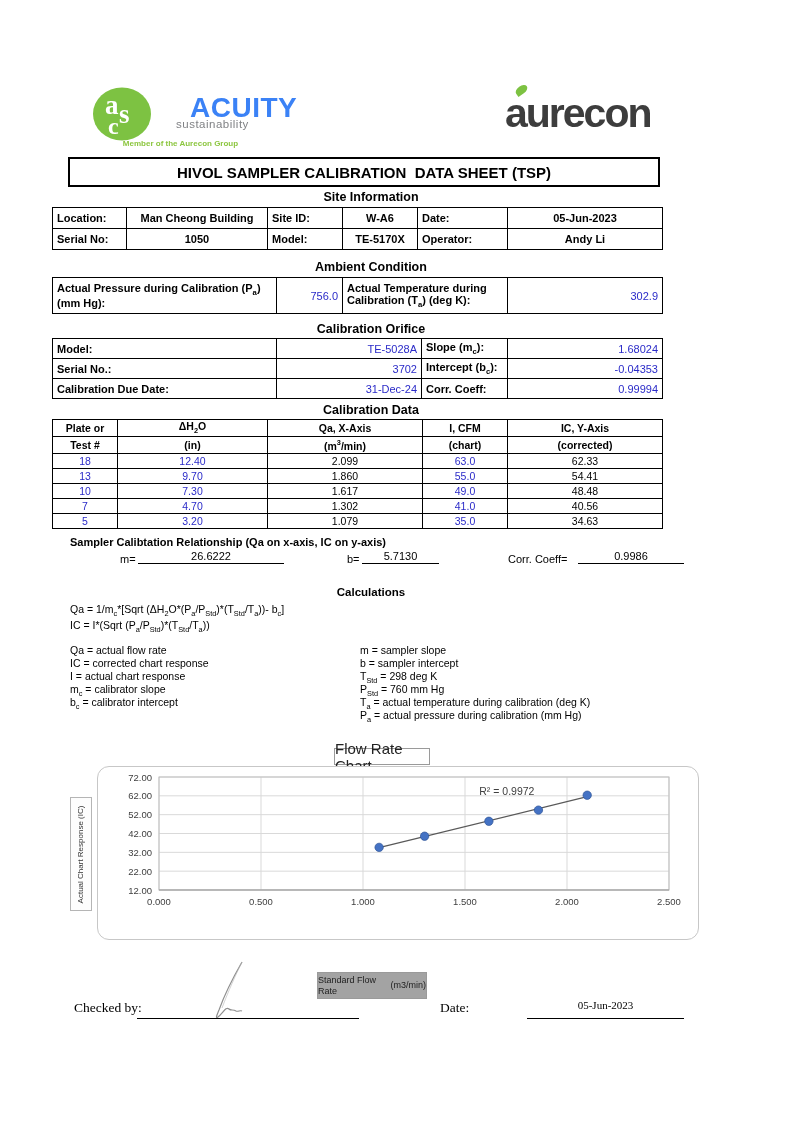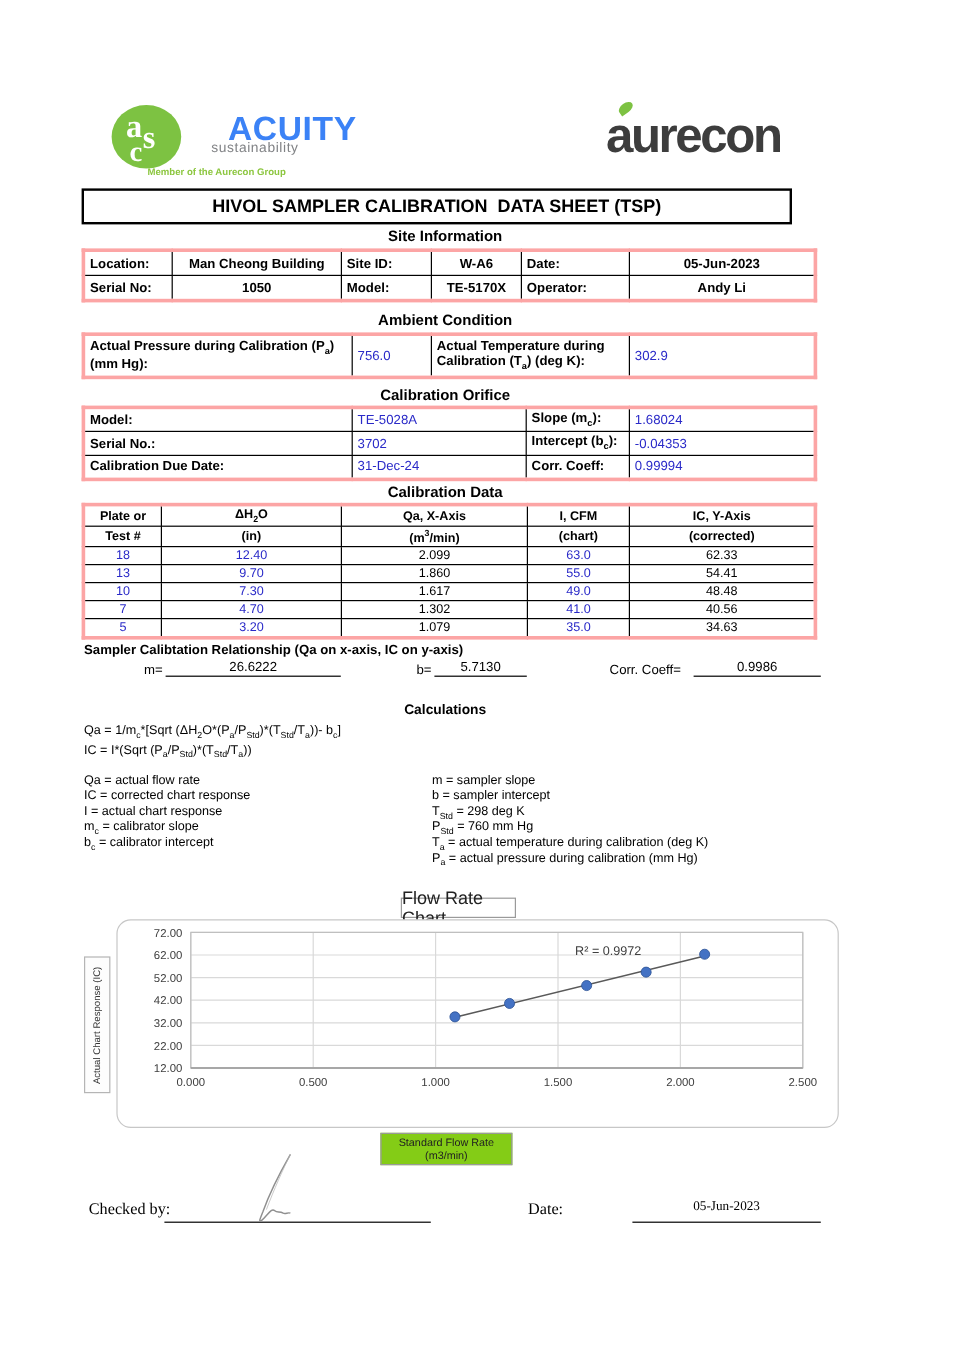--- a/index.html
+++ b/index.html
@@ -4,46 +4,46 @@
 <style>
   html,body{margin:0;padding:0;background:#fff;}
   .page{position:relative;width:801px;height:1133px;background:#fff;
         font-family:"Liberation Sans", sans-serif;color:#000;overflow:hidden;}
   .abs{position:absolute;}
   .heading{position:absolute;left:66px;width:610px;text-align:center;
            font-weight:bold;font-size:12.5px;}
   .titlebox{position:absolute;left:68px;top:157px;width:588px;height:26px;
             border:2px solid #000;display:flex;align-items:center;justify-content:center;
             font-weight:bold;font-size:15px;white-space:pre;}
-  table.tbl{position:absolute;left:68px;border-collapse:collapse;table-layout:fixed;
-            width:610px;border:3px solid #fca5a5;padding-left:39px;}
+  table.tbl{position:absolute;left:52px;border-collapse:collapse;table-layout:fixed;
+            width:610px;border:1px solid #fca5a5;padding-left:39px;}
   table.tbl td{border:1px solid #000;font-size:11px;padding:1px 4px;overflow:hidden;}
   td.lab{font-weight:bold;text-align:left;}
   td.val{text-align:center;font-weight:bold;}
-  td.vblue{text-align:left;color:#2a2ac8;font-weight:normal;}
+  td.vblue{text-align:right;color:#2a2ac8;font-weight:normal;}
   table.cd td{font-size:10.5px;text-align:center;padding:0 3px;height:14px;}
   table.cd td.hdr{font-weight:bold;height:16px;}
   .cblue{color:#2a2ac8;}
   sub{font-size:70%;}
   sup{font-size:70%;}
   .rel-lab{position:absolute;font-size:11px;}
   .rel-line{position:absolute;border-bottom:1.6px solid #000;text-align:center;
             font-size:11px;padding-bottom:1px;}
   .calcline{position:absolute;font-size:10.5px;line-height:13.4px;white-space:nowrap;}
   .chart-titlebox{position:absolute;left:334px;top:748px;width:94px;height:15px;
             border:1px solid #9a9a9a;background:#fff;display:flex;align-items:center;
             justify-content:center;font-size:15px;color:#222;}
   .chart-panel{position:absolute;left:97px;top:766px;width:600px;height:172px;
             border:1.5px solid #c7c7c7;border-radius:12px;background:#fff;}
   .ylabel-box{position:absolute;left:70px;top:797px;width:20px;height:112px;
             border:1px solid #b5b5b5;background:#fdfdfd;display:flex;align-items:center;
             justify-content:center;}
   .ylabel-box span{transform:rotate(-90deg);white-space:nowrap;font-size:8px;color:#333;}
-  .xlabel-box{position:absolute;left:317px;top:944px;width:108px;height:25px;
-            border:1px solid #9a9a9a;background:#84cc16;display:flex;flex-direction:column;
+  .xlabel-box{position:absolute;left:317px;top:972px;width:108px;height:25px;
+            border:1px solid #9a9a9a;background:#a3a3a3;display:flex;flex-direction:row;
             align-items:center;justify-content:center;font-size:9px;color:#222;line-height:11px;}
   .footer-serif{font-family:"Liberation Serif", serif;}
   .sigline{position:absolute;border-bottom:1.4px solid #000;}
   
   .acuity{position:absolute;left:92px;top:87px;width:175px;height:68px;}
   .acuity-badge{position:absolute;left:0;top:0;width:60px;height:55px;}
   .acuity-name{position:absolute;left:66px;top:5px;font-size:28px;font-weight:bold;
                color:#3b82f6;letter-spacing:0.5px;margin-left:32px;}
   .acuity-sub{position:absolute;left:84px;top:31px;font-size:11.5px;color:#808285;
               letter-spacing:0.5px;}

